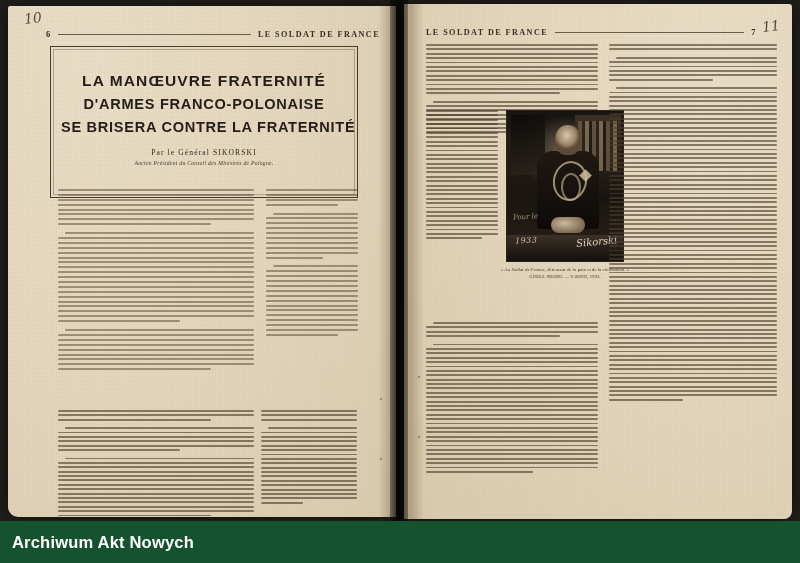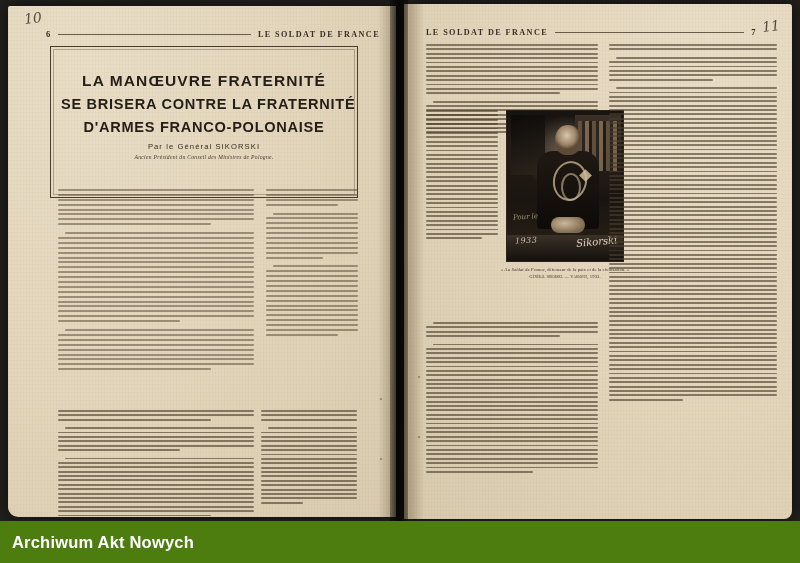--- a/index.html
+++ b/index.html
@@ -77,22 +77,22 @@
     position:absolute;left:10px;right:10px;top:22px;text-align:center;
   }
   .title-line{
     font-family:"Liberation Sans", sans-serif;
     font-size:15.5px;font-weight:600;letter-spacing:1.1px;
     color:#241e18;line-height:1.55;white-space:nowrap;
   }
   #title-line-2{font-size:14.6px;letter-spacing:.7px;}
   #title-line-3{font-size:14.6px;letter-spacing:.7px;}
   #byline{
-    margin-top:4px;font-size:7.6px;letter-spacing:1.1px;
-    color:#332a20;font-family:Liberation Sans, sans-serif;
+    margin-top:10px;font-size:7.6px;letter-spacing:1.1px;
+    color:#332a20;font-family:Liberation Serif, serif;
   }
   #byline-sub{
     margin-top:3px;font-size:5.6px;font-style:italic;letter-spacing:.3px;
     color:#44382b;
   }
 
   
   .tcol{position:absolute;}
   .ln{
     height:2.1px;margin-bottom:2.9px;border-radius:1px;
@@ -160,21 +160,21 @@
   #photo-caption{
     position:absolute;left:96px;top:262px;width:130px;text-align:center;
     font-size:4.6px;line-height:1.55;color:#3a3026;letter-spacing:.1px;
   }
   #photo-caption .cap-it{font-style:italic;}
   #photo-caption .cap-sc{font-variant:small-caps;}
 
   
   #archive-banner{
     position:absolute;left:0;right:0;bottom:0;height:42px;
-    background:#4d7c0f;z-index:20;
+    background:#14532d;z-index:20;
   }
   #archive-banner span{
     position:absolute;left:12px;top:50%;transform:translateY(-50%);
     font-family:"Liberation Sans", sans-serif;
     font-size:16.5px;font-weight:bold;color:#ffffff;letter-spacing:.2px;
   }
   
   #gutter{
     position:absolute;left:390px;top:0;width:18px;height:525px;
     background:linear-gradient(90deg, rgba(0,0,0,.35), rgba(0,0,0,.75) 45%, rgba(0,0,0,.35));
@@ -192,22 +192,22 @@
 
       <div class="runhead" id="runhead-left">
         <span class="folio">6</span>
         <span class="rule"></span>
         <span>LE SOLDAT DE FRANCE</span>
       </div>
 
       <div id="title-box">
         <div id="title-inner">
           <div class="title-line" id="title-line-1">LA MANŒUVRE FRATERNITÉ</div>
+          <div class="title-line" id="title-line-3">D'ARMES FRANCO-POLONAISE</div>
           <div class="title-line" id="title-line-2">SE BRISERA CONTRE LA FRATERNITÉ</div>
-          <div class="title-line" id="title-line-3">D'ARMES FRANCO-POLONAISE</div>
           <div id="byline">Par le Général SIKORSKI</div>
           <div id="byline-sub">Ancien Président du Conseil des Ministres de Pologne.</div>
         </div>
       </div>
 
       <div id="preface-box">
         <div id="pref-col-a">
           <div class="ln it"></div>
             <div class="ln it"></div>
             <div class="ln it"></div>

